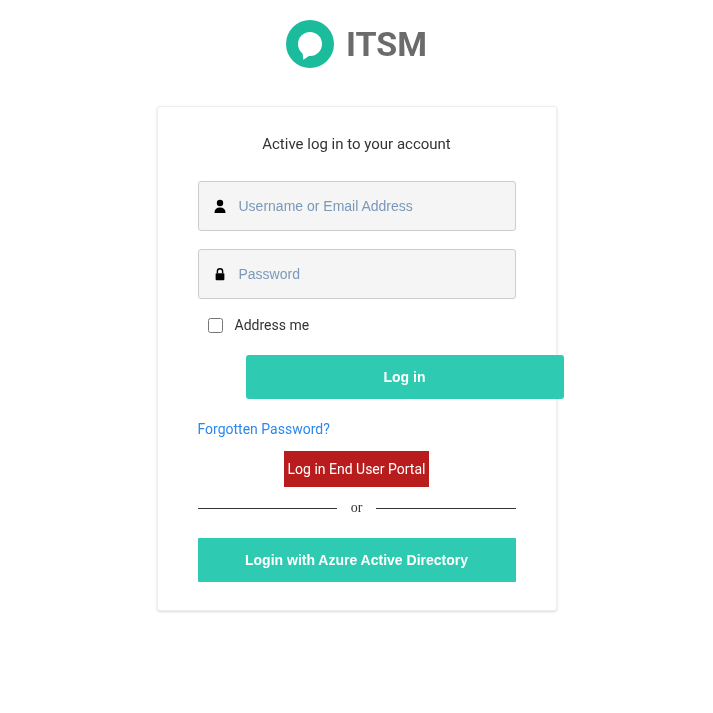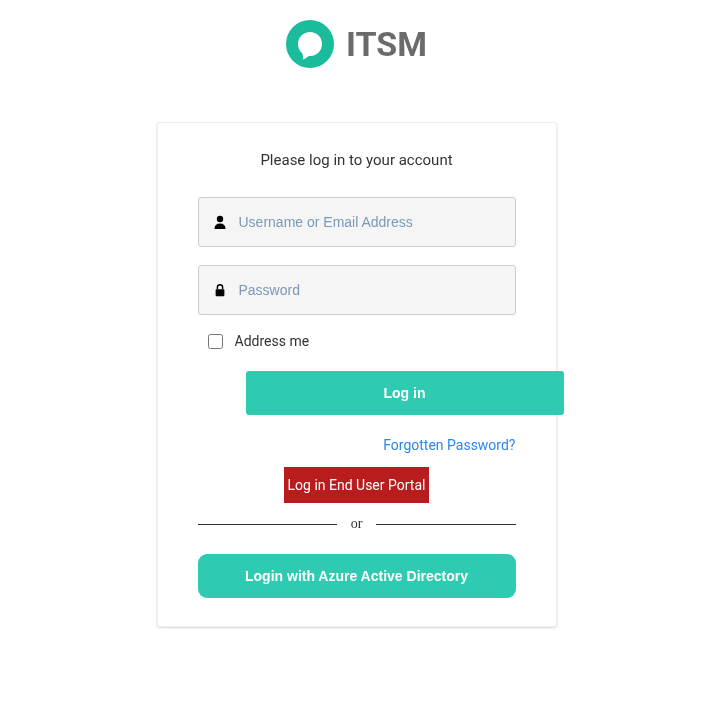--- a/index.html
+++ b/index.html
@@ -14,21 +14,21 @@
       height: 713px;
       display: flex;
       flex-direction: column;
       align-items: center;
     }
     .logo-container {
       display: flex;
       align-items: center;
       justify-content: center;
       margin-top: 20px;
-      margin-bottom: 54px;
+      margin-bottom: 38px;
       gap: 12px;
     }
     .logo-circle {
       width: 48px;
       height: 48px;
       background: #1abc9c;
       border-radius: 50%;
       display: flex;
       align-items: center;
       justify-content: center;
@@ -128,21 +128,21 @@
       border-radius: 3px;
       padding: 14px 0;
       font-size: 14px;
       font-weight: 600;
       cursor: pointer;
       margin-bottom: 22px;
       margin-left: 48px;
     }
     .forgot-link {
       display: block;
-      text-align: right;
+      text-align: left;
       color: #2b87f0;
       font-size: 14px;
       text-decoration: none;
       margin-bottom: 22px;
       cursor: pointer;
     }
     .portal-link {
       display: block;
       text-align: center;
       margin-bottom: 22px;
@@ -168,39 +168,39 @@
       padding: 0 14px;
       font-size: 14px;
       color: #333;
       font-family: Liberation Serif, serif;
     }
     .btn-azure {
       width: 100%;
       background: #2ecab1;
       color: #fff;
       border: none;
-      border-radius: 9px;
+      border-radius: 1px;
       padding: 14px 0;
       font-size: 14px;
       font-weight: 600;
       cursor: pointer;
     }
   </style>
 </head>
 <body>
 
 <div class="logo-container">
   <div class="logo-circle">
     <div class="logo-speech"></div>
   </div>
   <div class="logo-text">ITSM</div>
 </div>
 
 <div class="login-card">
-  <div class="login-title">Please log in to your account</div>
+  <div class="login-title">Active log in to your account</div>
 
   <div class="input-group">
     <div class="input-icon">
       <svg viewBox="0 0 16 16" width="16" height="16" fill="#000">
         <circle cx="8" cy="5" r="3.2"></circle>
         <path d="M 2.5 15 Q 2.5 9.5 8 9.5 Q 13.5 9.5 13.5 15 Z"></path>
       </svg>
     </div>
     <input type="text" class="input-field" placeholder="Username or Email Address" style="">
   </div>

